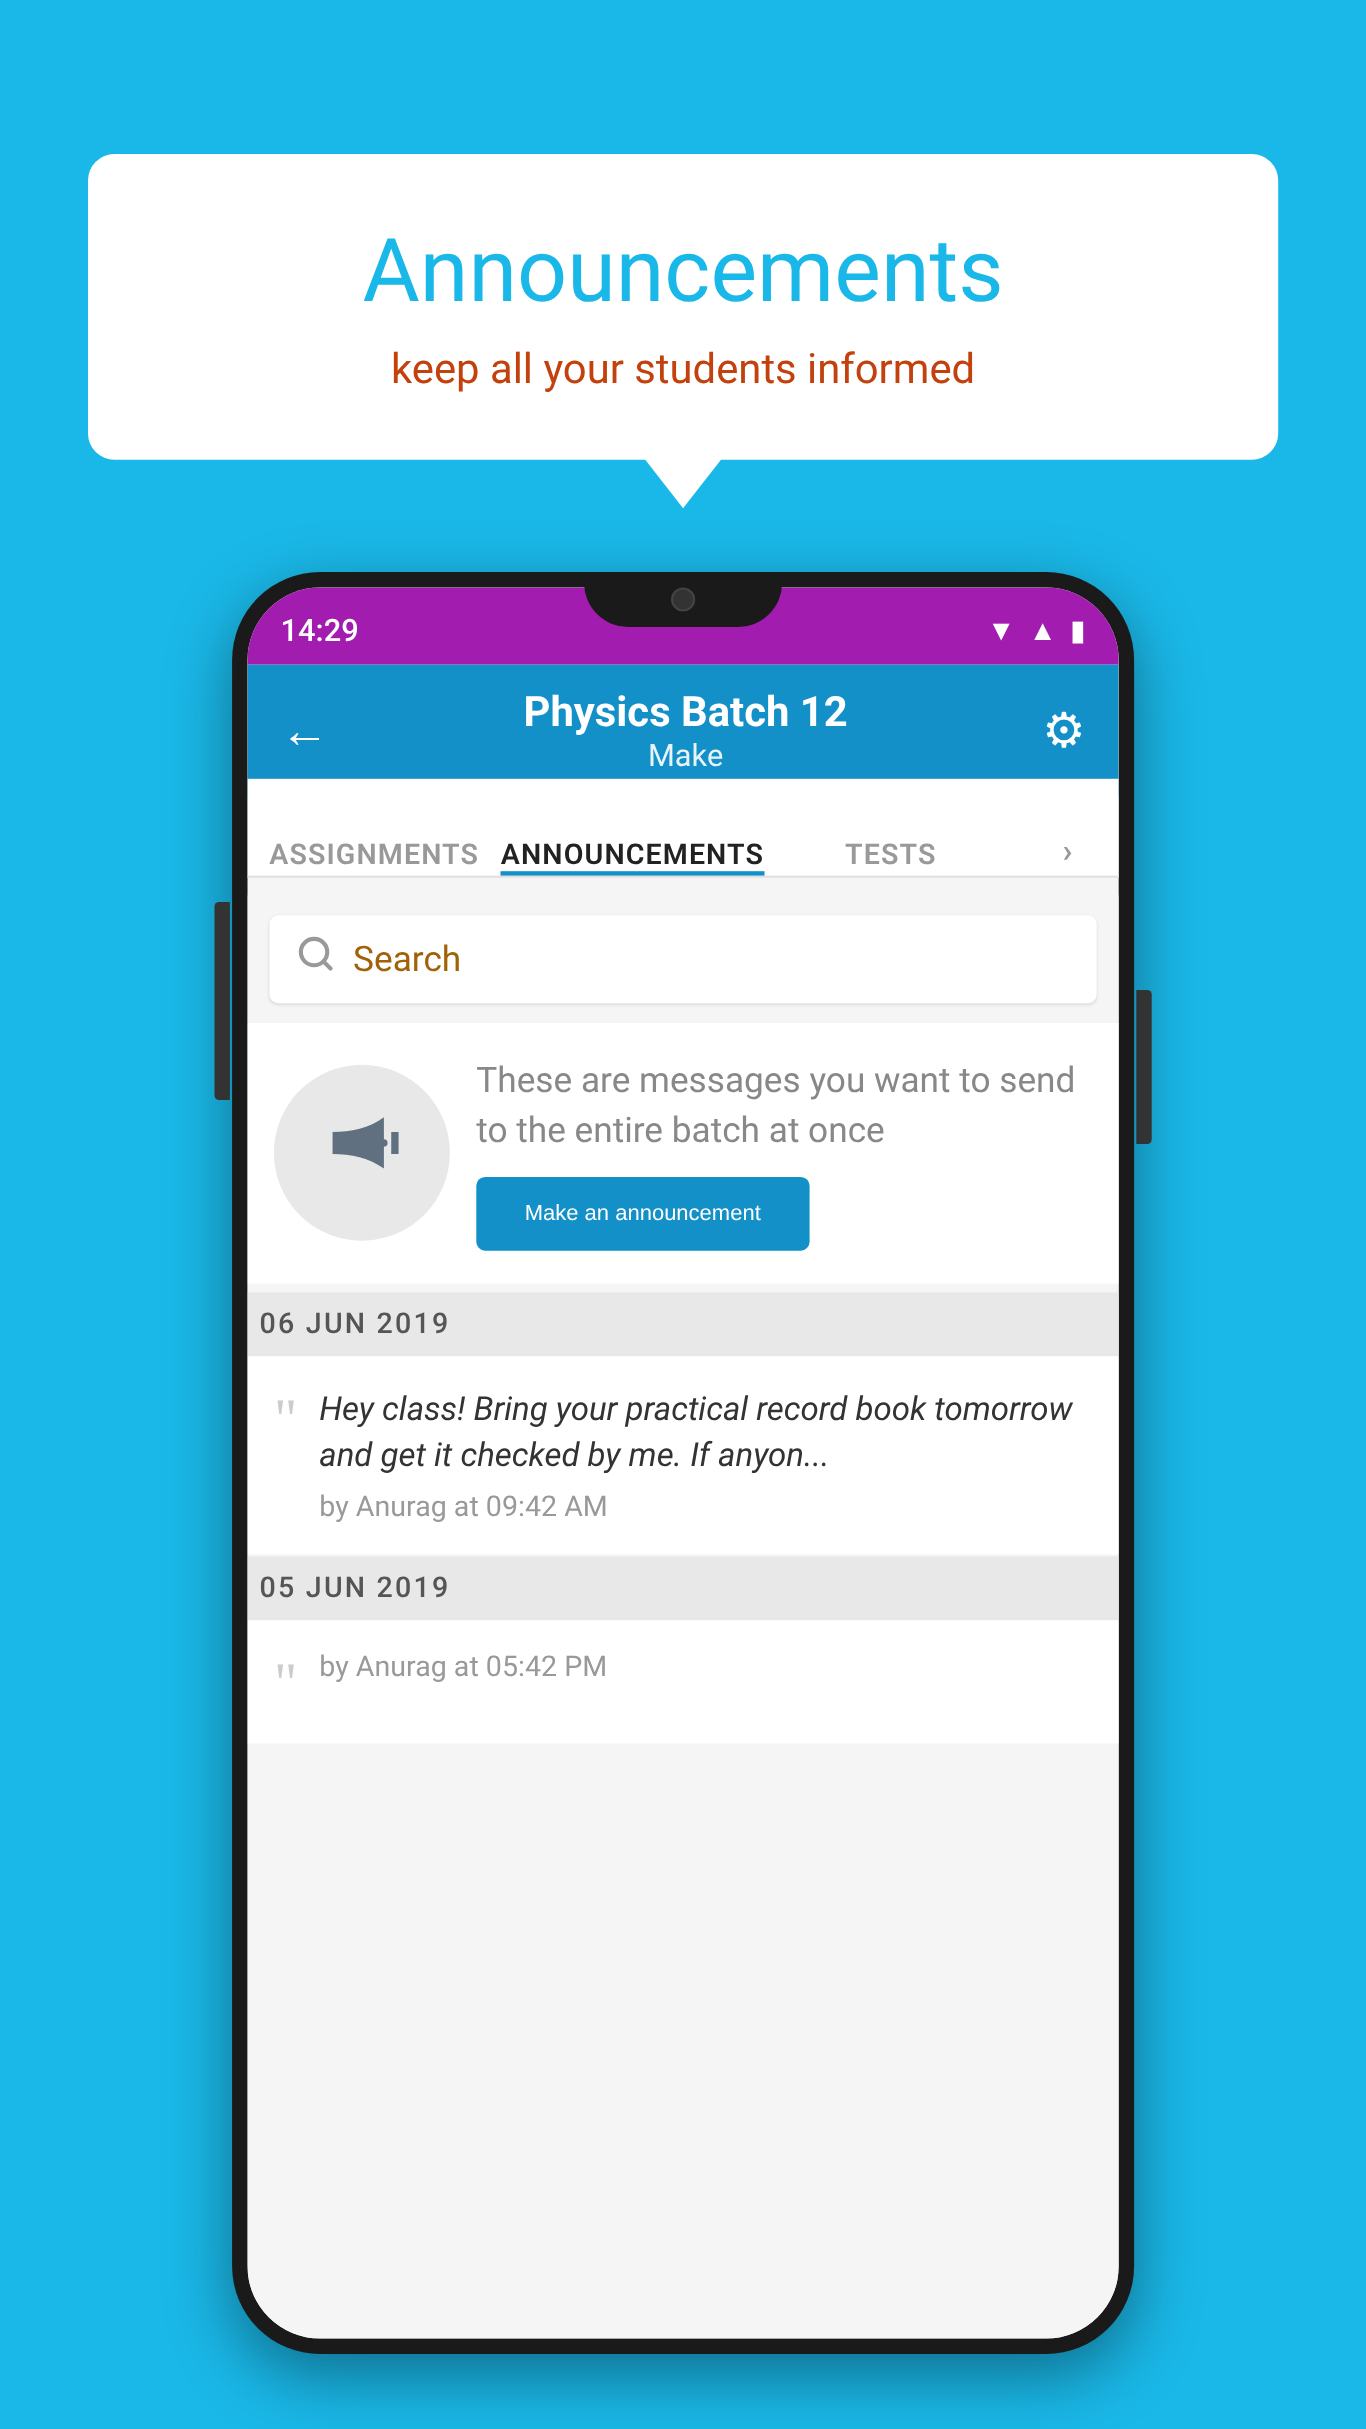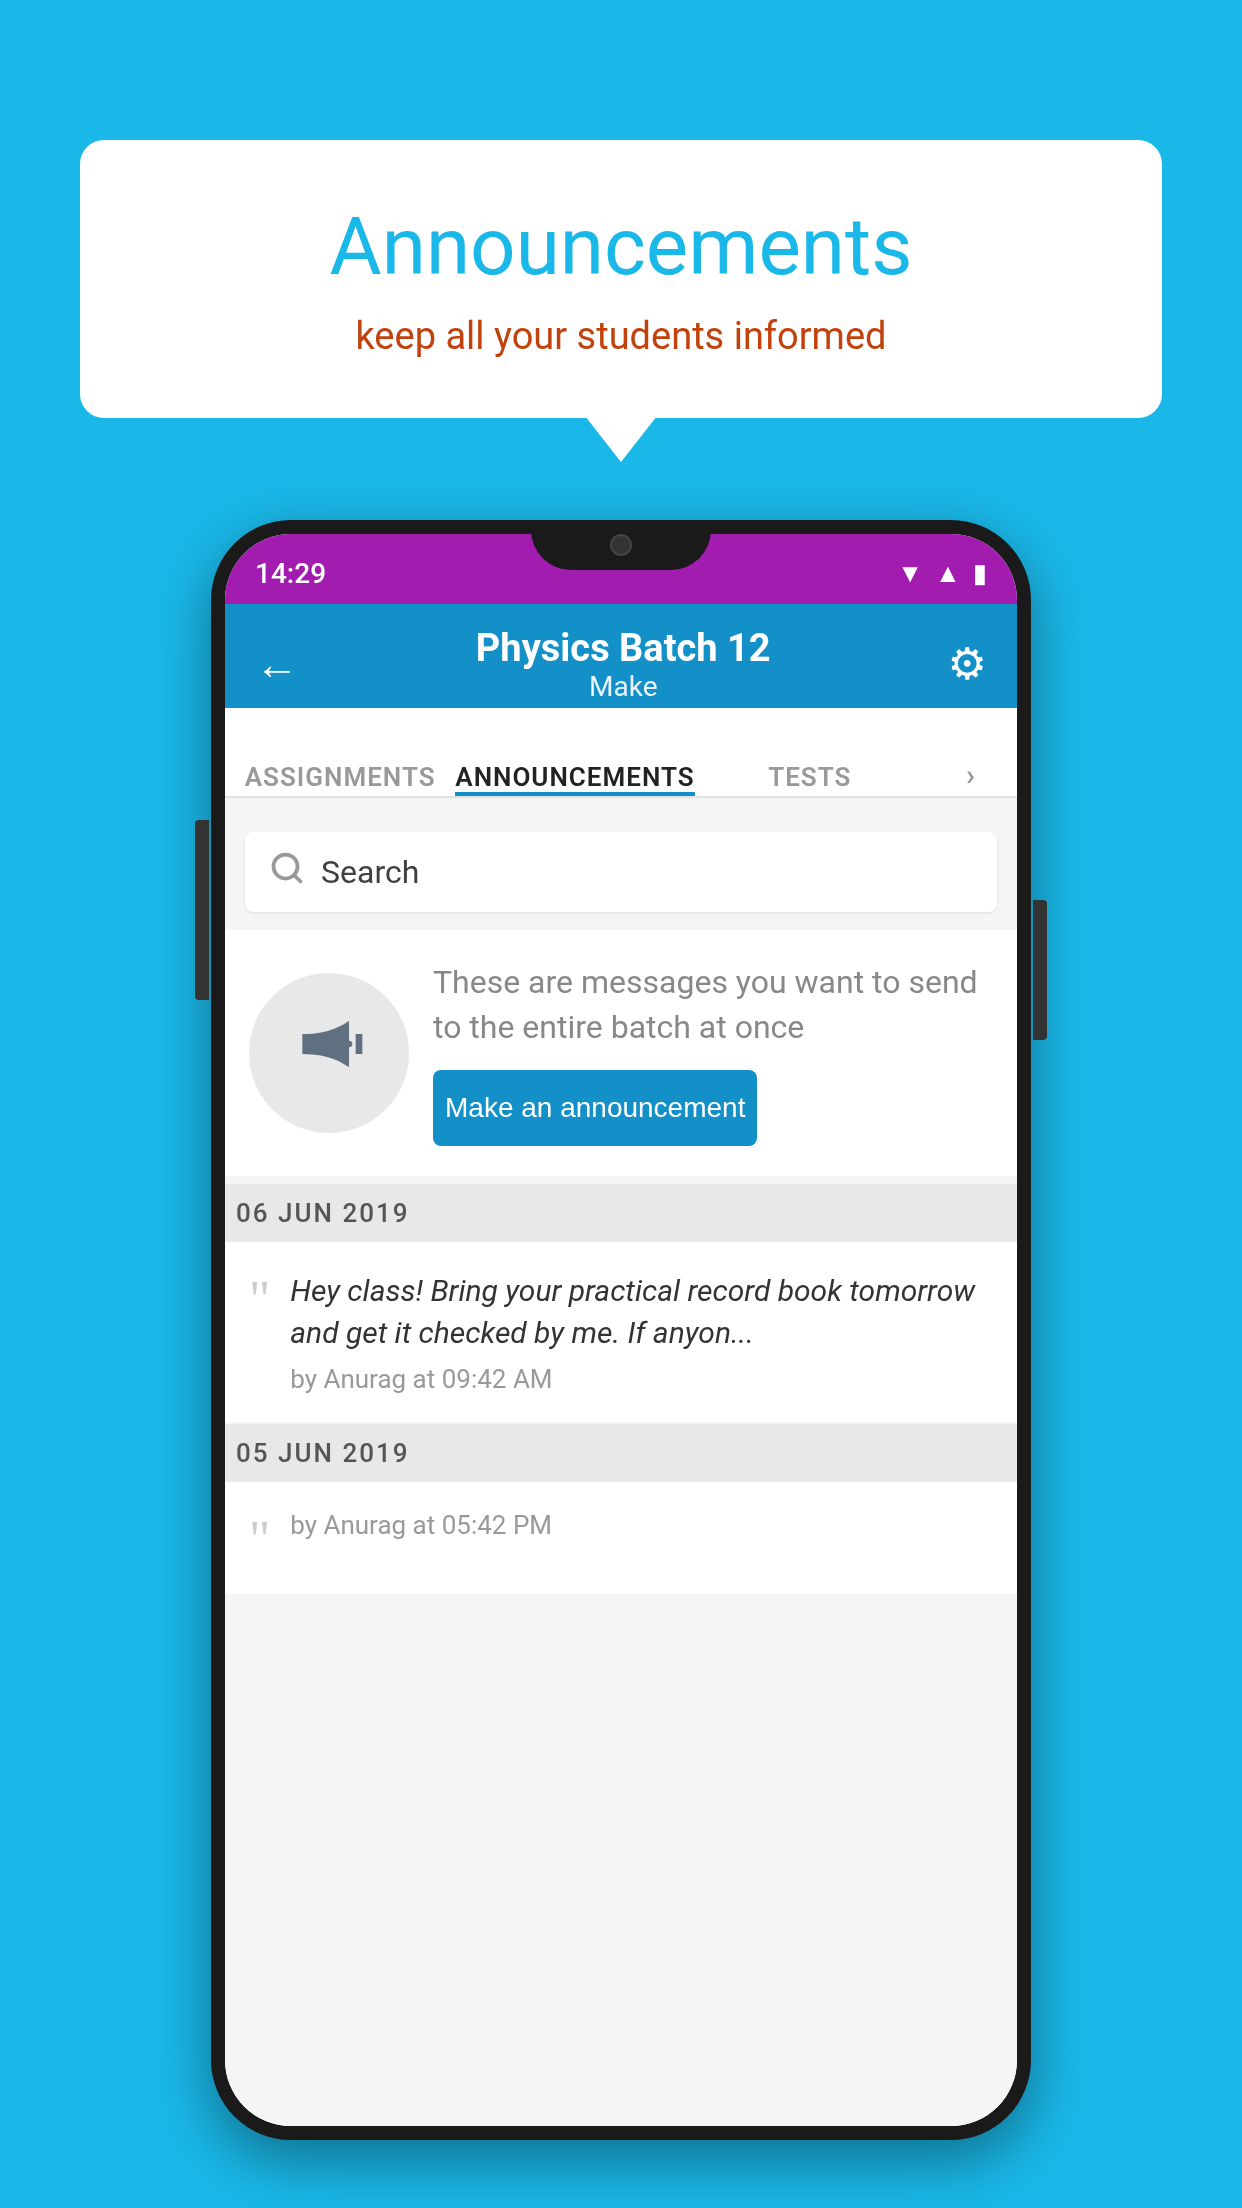--- a/index.html
+++ b/index.html
@@ -275,21 +275,21 @@
       box-shadow: 0 1px 3px rgba(0,0,0,0.1);
     }
 
     .search-icon-svg {
       color: #999;
       font-size: 38px;
     }
 
     .search-placeholder {
       font-size: 32px;
-      color: #404040;
+      color: #a16207;
     }
 
     
     .announcement-prompt {
       background: white;
       margin: 0 0 8px 0;
       padding: 30px 24px;
       display: flex;
       align-items: center;
       gap: 24px;
@@ -322,22 +322,22 @@
       font-size: 32px;
       color: #888;
       line-height: 1.4;
     }
 
     .make-announcement-btn {
       background: #1490c8;
       color: white;
       border: none;
       border-radius: 8px;
-      padding: 22px 12px;
-      font-size: 28px;
+      padding: 22px 44px;
+      font-size: 20px;
       font-weight: 500;
       cursor: pointer;
       text-align: center;
       align-self: flex-start;
     }
 
     
     .date-divider {
       background: #e8e8e8;
       padding: 14px 11px;

